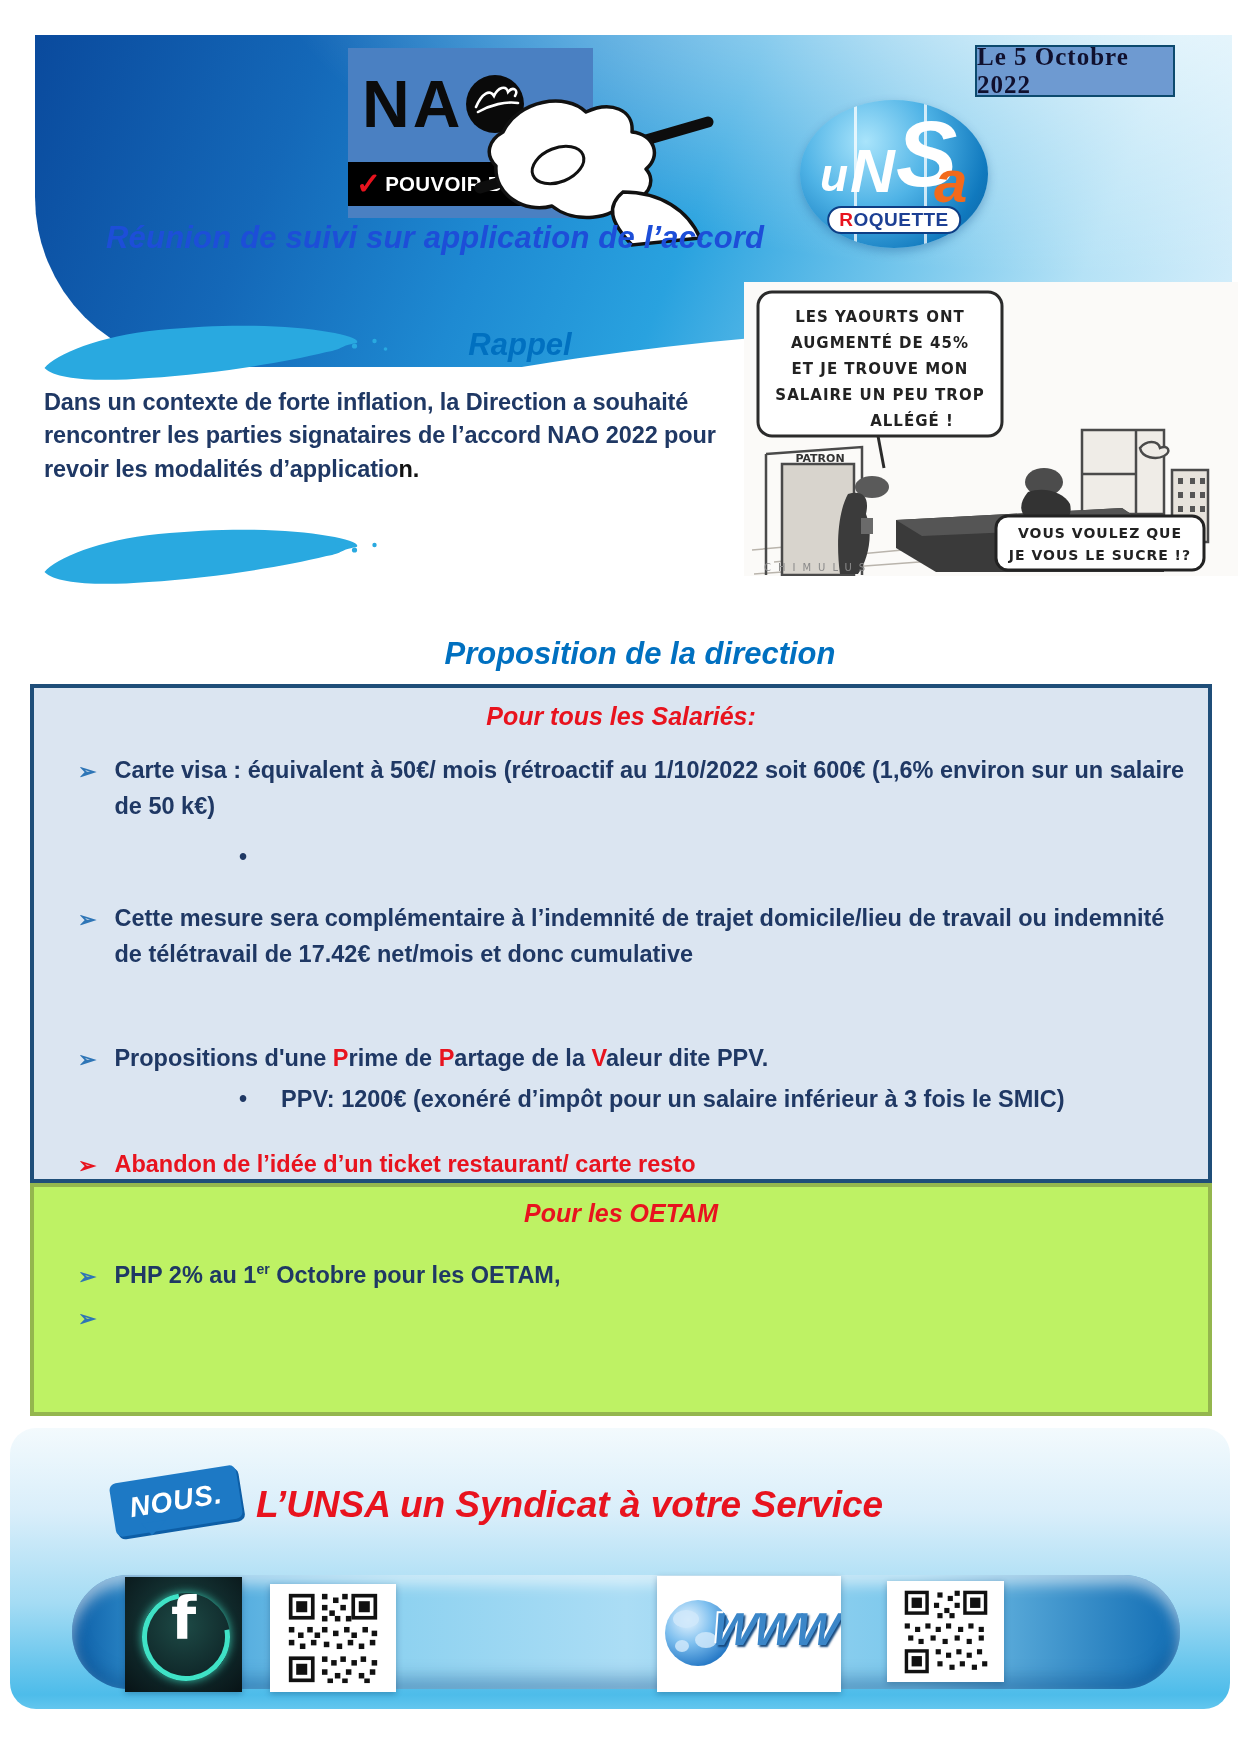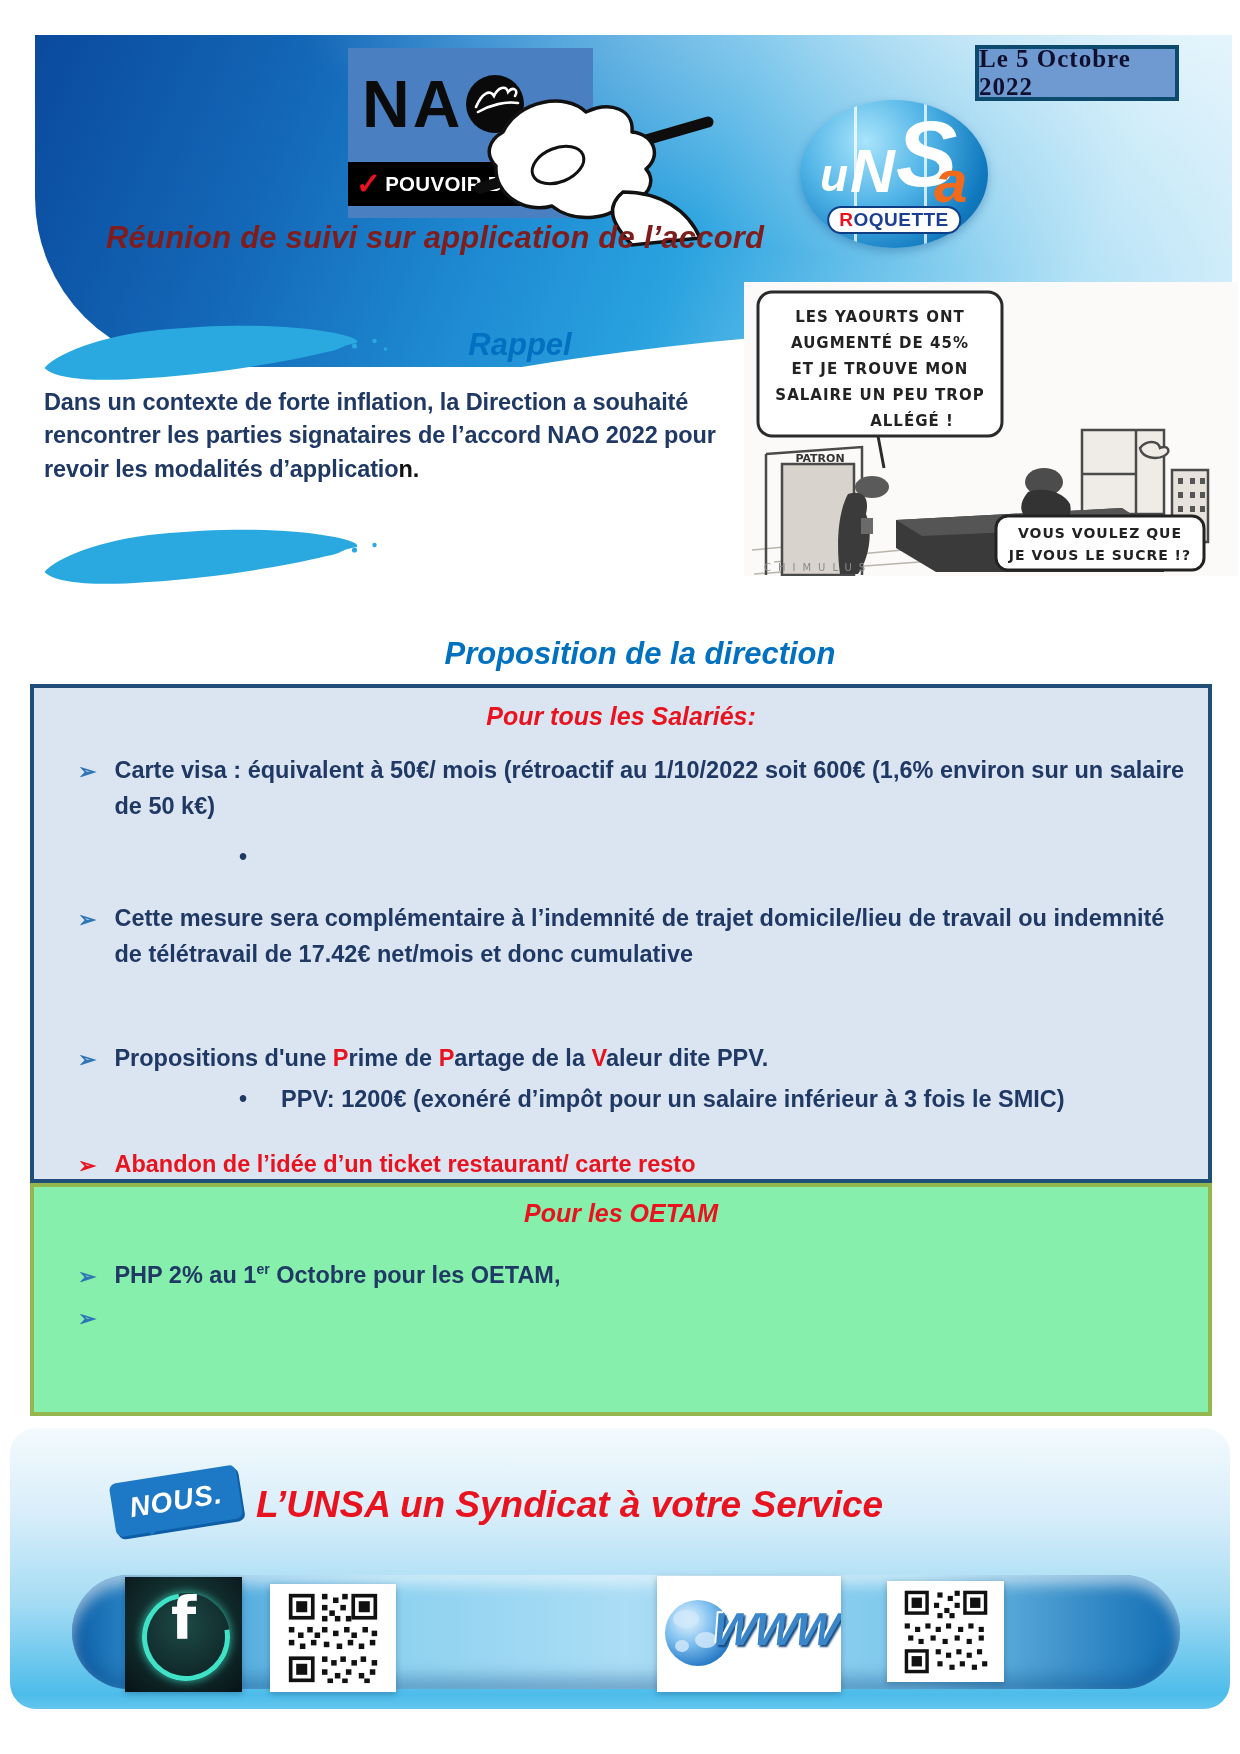--- a/index.html
+++ b/index.html
@@ -8,21 +8,21 @@
   .abs{position:absolute;}
 
   
   .header{position:absolute;left:35px;top:35px;width:1197px;height:332px;overflow:hidden;
     border-bottom-left-radius:170px;
     background:
       radial-gradient(ellipse at 88% -25%, rgba(255,255,255,.85) 0%, rgba(255,255,255,0) 55%),
       linear-gradient(112deg,#0a4a9d 0%,#1468b8 22%,#1e8ad2 40%,#29a2df 55%,#74c6ec 72%,#b5e2f6 86%,#d8effb 100%);}
   .header-cut{position:absolute;left:-160px;top:302px;width:1800px;height:520px;background:#fff;
     border-radius:50%;transform:rotate(-5deg);}
-  .page-title{position:absolute;left:106px;top:220px;width:700px;color:#7f1d1d;font-size:31px;
+  .page-title{position:absolute;left:106px;top:220px;width:700px;color:#1d4ed8;font-size:31px;
     font-weight:700;font-style:italic;letter-spacing:.2px;}
 
   
   .nao{position:absolute;left:348px;top:48px;width:245px;height:170px;background:#4a80c2;}
   .nao-row{display:flex;align-items:center;height:112px;padding-left:14px;}
   .nao-na{font-size:66px;font-weight:800;color:#0b0b0b;letter-spacing:3px;line-height:1;}
   .nao-disc{width:58px;height:58px;border-radius:50%;background:#0a0a0a;margin-left:3px;flex:none;position:relative;}
   .nao-band{position:absolute;left:0;top:114px;width:245px;height:44px;background:#000;display:flex;
     align-items:center;padding-left:8px;box-sizing:border-box;}
   .nao-check{color:#e8131e;font-size:30px;font-weight:800;margin-right:4px;line-height:1;}
@@ -33,37 +33,37 @@
   .unsa{position:absolute;left:800px;top:100px;width:188px;height:148px;}
   .unsa-sphere{position:absolute;inset:0;border-radius:50%;overflow:hidden;
     background:radial-gradient(circle at 35% 28%,#a9e4fb 0%,#4fb3e6 40%,#1079be 75%,#0a5c9a 100%);
     box-shadow:0 4px 10px rgba(20,80,140,.35);}
   .unsa-stripe{position:absolute;top:0;bottom:0;width:3px;background:rgba(255,255,255,.75);}
   .unsa-l{position:absolute;color:#fff;font-style:italic;font-weight:800;line-height:1;}
   .unsa-pill{position:absolute;left:50%;bottom:14px;transform:translateX(-50%);background:#fff;
     border:2px solid #0d3e86;border-radius:14px;padding:1px 10px;font-size:19px;font-weight:800;
     color:#1c3f94;white-space:nowrap;letter-spacing:.5px;}
   .date-badge{position:absolute;left:975px;top:45px;width:196px;height:48px;background:#6e9ad1;
-    border:4px solid #0c4a6e;display:flex;align-items:center;justify-content:center;
+    border:2px solid #0c4a6e;display:flex;align-items:center;justify-content:center;
     font-family:"Liberation Serif",serif;font-size:25px;font-weight:700;color:#10102e;letter-spacing:1px;}
 
   
   .brush{position:absolute;width:365px;height:80px;}
   .h-blue{color:#0070c0;font-style:italic;font-weight:700;font-size:31px;text-align:center;}
   .rappel-par{position:absolute;left:44px;top:386px;width:692px;font-size:23.5px;font-weight:700;
     color:#1f3864;line-height:1.42;letter-spacing:-0.1px;}
   .tail-black{color:#111;}
 
   
   .cartoon{position:absolute;left:744px;top:282px;width:494px;height:294px;}
 
   
   .box1{position:absolute;left:30px;top:684px;width:1182px;height:499px;background:#dbe5f1;
     border:4px solid #1f4e79;box-sizing:border-box;}
-  .box2{position:absolute;left:30px;top:1183px;width:1182px;height:233px;background:#86efac;
+  .box2{position:absolute;left:30px;top:1183px;width:1182px;height:233px;background:#bef264;
     border:4px solid #94b64e;box-sizing:border-box;}
   .box-title{position:absolute;left:0;width:100%;text-align:center;color:#e8131e;font-size:25px;
     font-weight:700;font-style:italic;}
   .bullet{position:absolute;left:44px;right:22px;display:flex;gap:18px;font-weight:700;color:#1f3864;
     font-size:23.5px;line-height:1.55;}
   .bullet .marker{flex:none;color:#2e75b6;font-size:22px;padding-top:3px;}
   .bullet.red-b{color:#e8131e;}
   .bullet.red-b .marker{color:#e8131e;}
   .subbullet{position:absolute;left:205px;right:22px;display:flex;gap:34px;font-weight:700;color:#1f3864;
     font-size:23.5px;line-height:1.5;}

